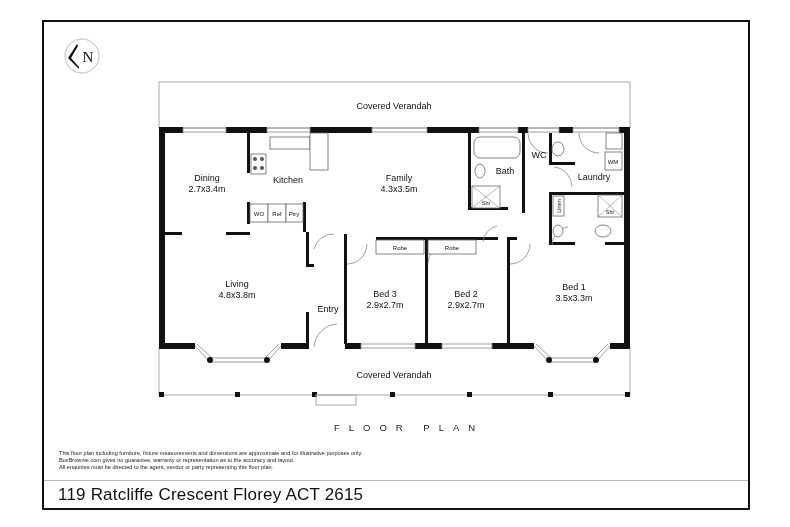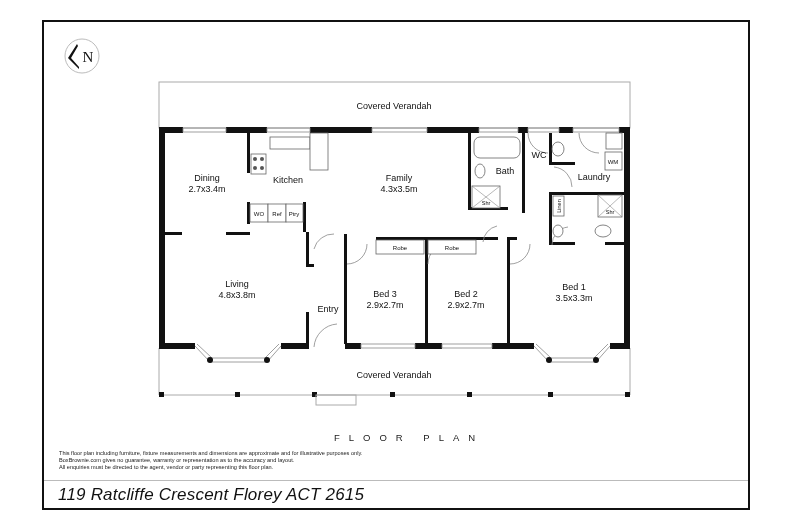--- a/index.html
+++ b/index.html
@@ -1,22 +1,22 @@
 <!DOCTYPE html>
 <html><head>
 <meta charset="utf-8">
 <style>
   html, body { margin:0; padding:0; background:#ffffff; }
   body { width:790px; height:527px; position:relative; overflow:hidden; font-family:"Liberation Sans", sans-serif; color:#111; }
   .frame { position:absolute; left:42px; top:20px; width:704px; height:486px; border:2px solid #111; box-sizing:content-box; }
   .divider { position:absolute; left:0; right:0; top:458px; height:1px; background:#bbb; }
-  .address { position:absolute; left:14px; top:463px; font-size:17px; letter-spacing:0.2px;font-style:italic; }
+  .address { position:absolute; left:14px; top:463px; font-size:17px; letter-spacing:0.2px; }
   .disclaimer { position:absolute; left:15px; top:428px; font-size:5.6px; line-height:7.2px; color:#222; }
   .disclaimer div { white-space:nowrap; }
-  .plan-title { position:absolute; left:290px; top:410px; font-size:9.5px; letter-spacing:9px; color:#222; }
+  .plan-title { position:absolute; left:290px; top:400px; font-size:9.5px; letter-spacing:9px; color:#222; }
   .compass { position:absolute; left:18px; top:14px; width:40px; height:40px; }
   svg.plan { position:absolute; left:0; top:0; }
   .lbl { font-family:"Liberation Sans", sans-serif; fill:#111; text-anchor:middle; }
 </style>
 </head>
 <body>
 
 <div class="frame">
 
   <svg class="plan" width="704" height="458" viewBox="42 20 704 458">

